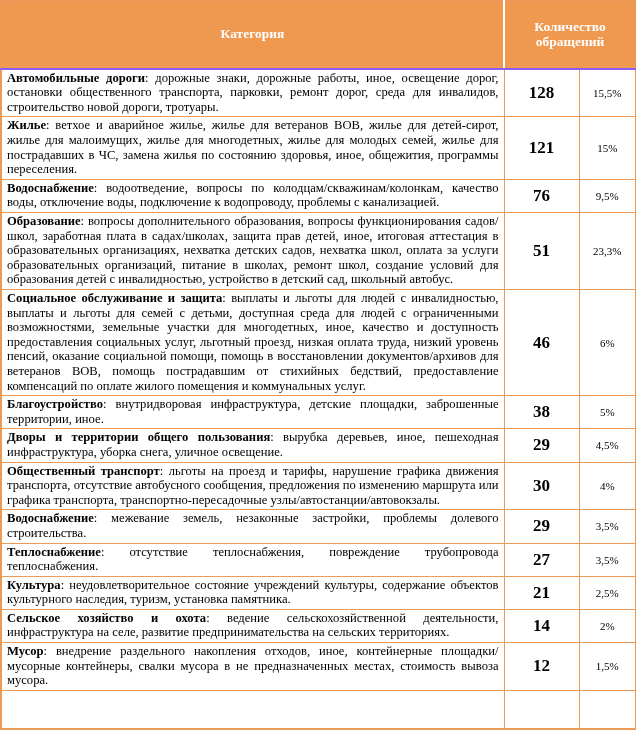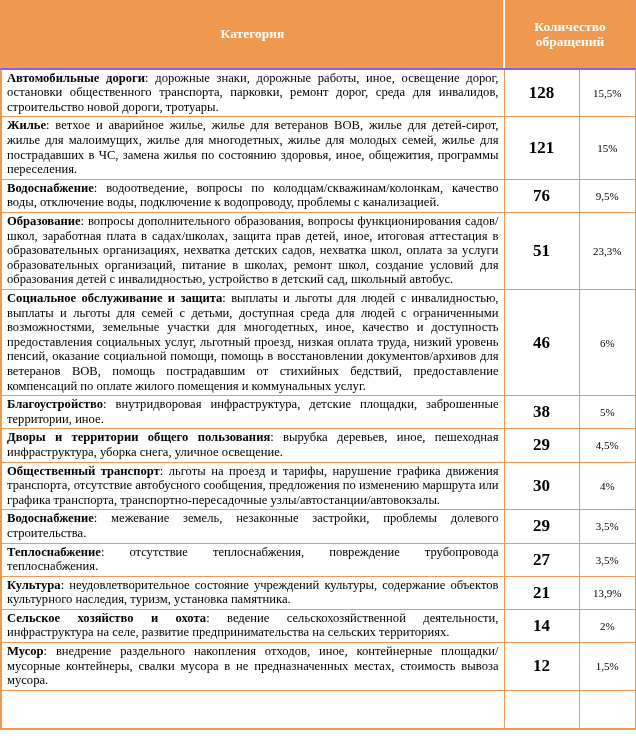--- a/index.html
+++ b/index.html
@@ -124,21 +124,21 @@
           <td class="pct">3,5%</td>
         </tr>
         <tr>
           <td class="cat"><b>Теплоснабжение</b><span>: отсутствие теплоснабжения, повреждение трубопровода теплоснабжения.</span></td>
           <td class="cnt">27</td>
           <td class="pct">3,5%</td>
         </tr>
         <tr>
           <td class="cat"><b>Культура</b><span>: неудовлетворительное состояние учреждений культуры, содержание объектов культурного наследия, туризм, установка памятника.</span></td>
           <td class="cnt">21</td>
-          <td class="pct">13,9%</td>
+          <td class="pct">2,5%</td>
         </tr>
         <tr>
           <td class="cat"><b>Сельское хозяйство и охота</b><span>: ведение сельскохозяйственной деятельности, инфраструктура на селе, развитие предпринимательства на сельских территориях.</span></td>
           <td class="cnt">14</td>
           <td class="pct">2%</td>
         </tr>
         <tr>
           <td class="cat"><b>Мусор</b><span>: внедрение раздельного накопления отходов, иное, контейнерные площадки/мусорные контейнеры, свалки мусора в не предназначенных местах, стоимость вывоза мусора.</span></td>
           <td class="cnt">12</td>
           <td class="pct">1,5%</td>

